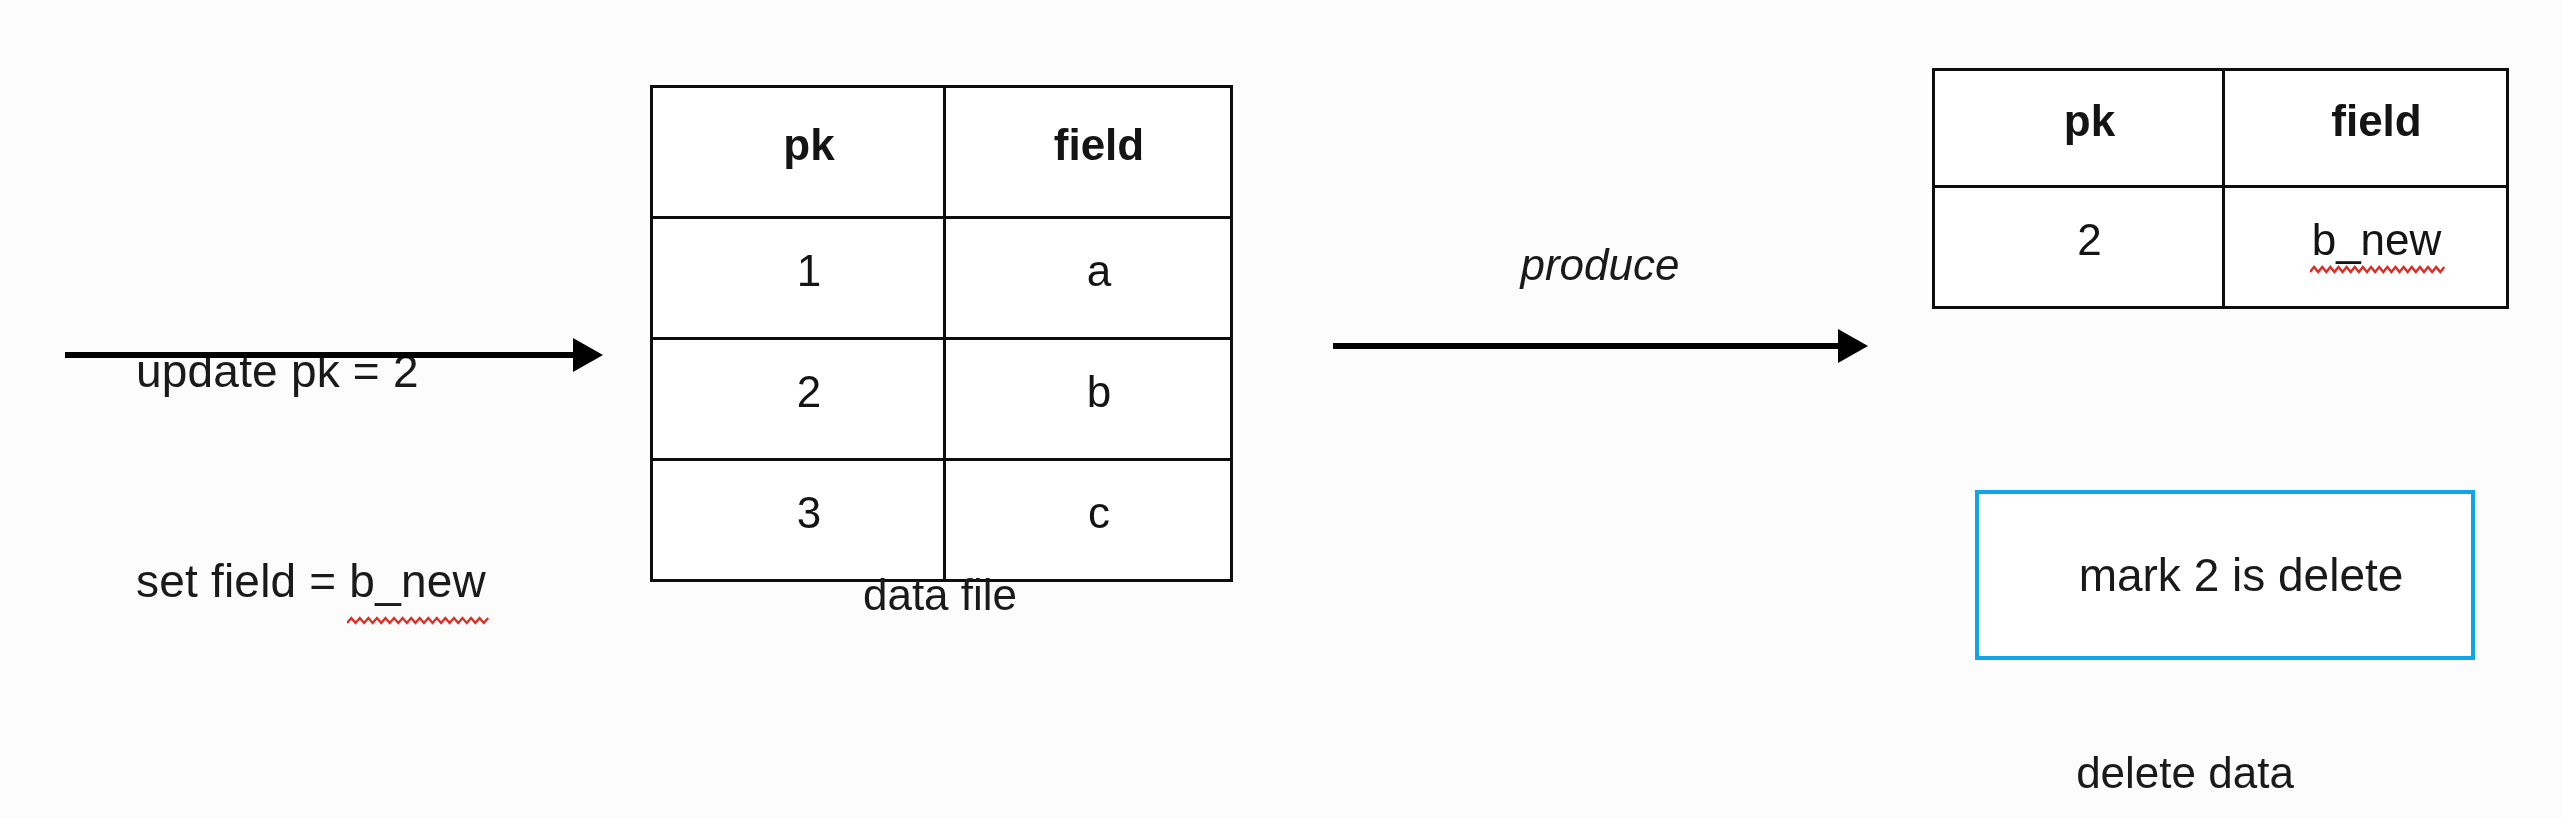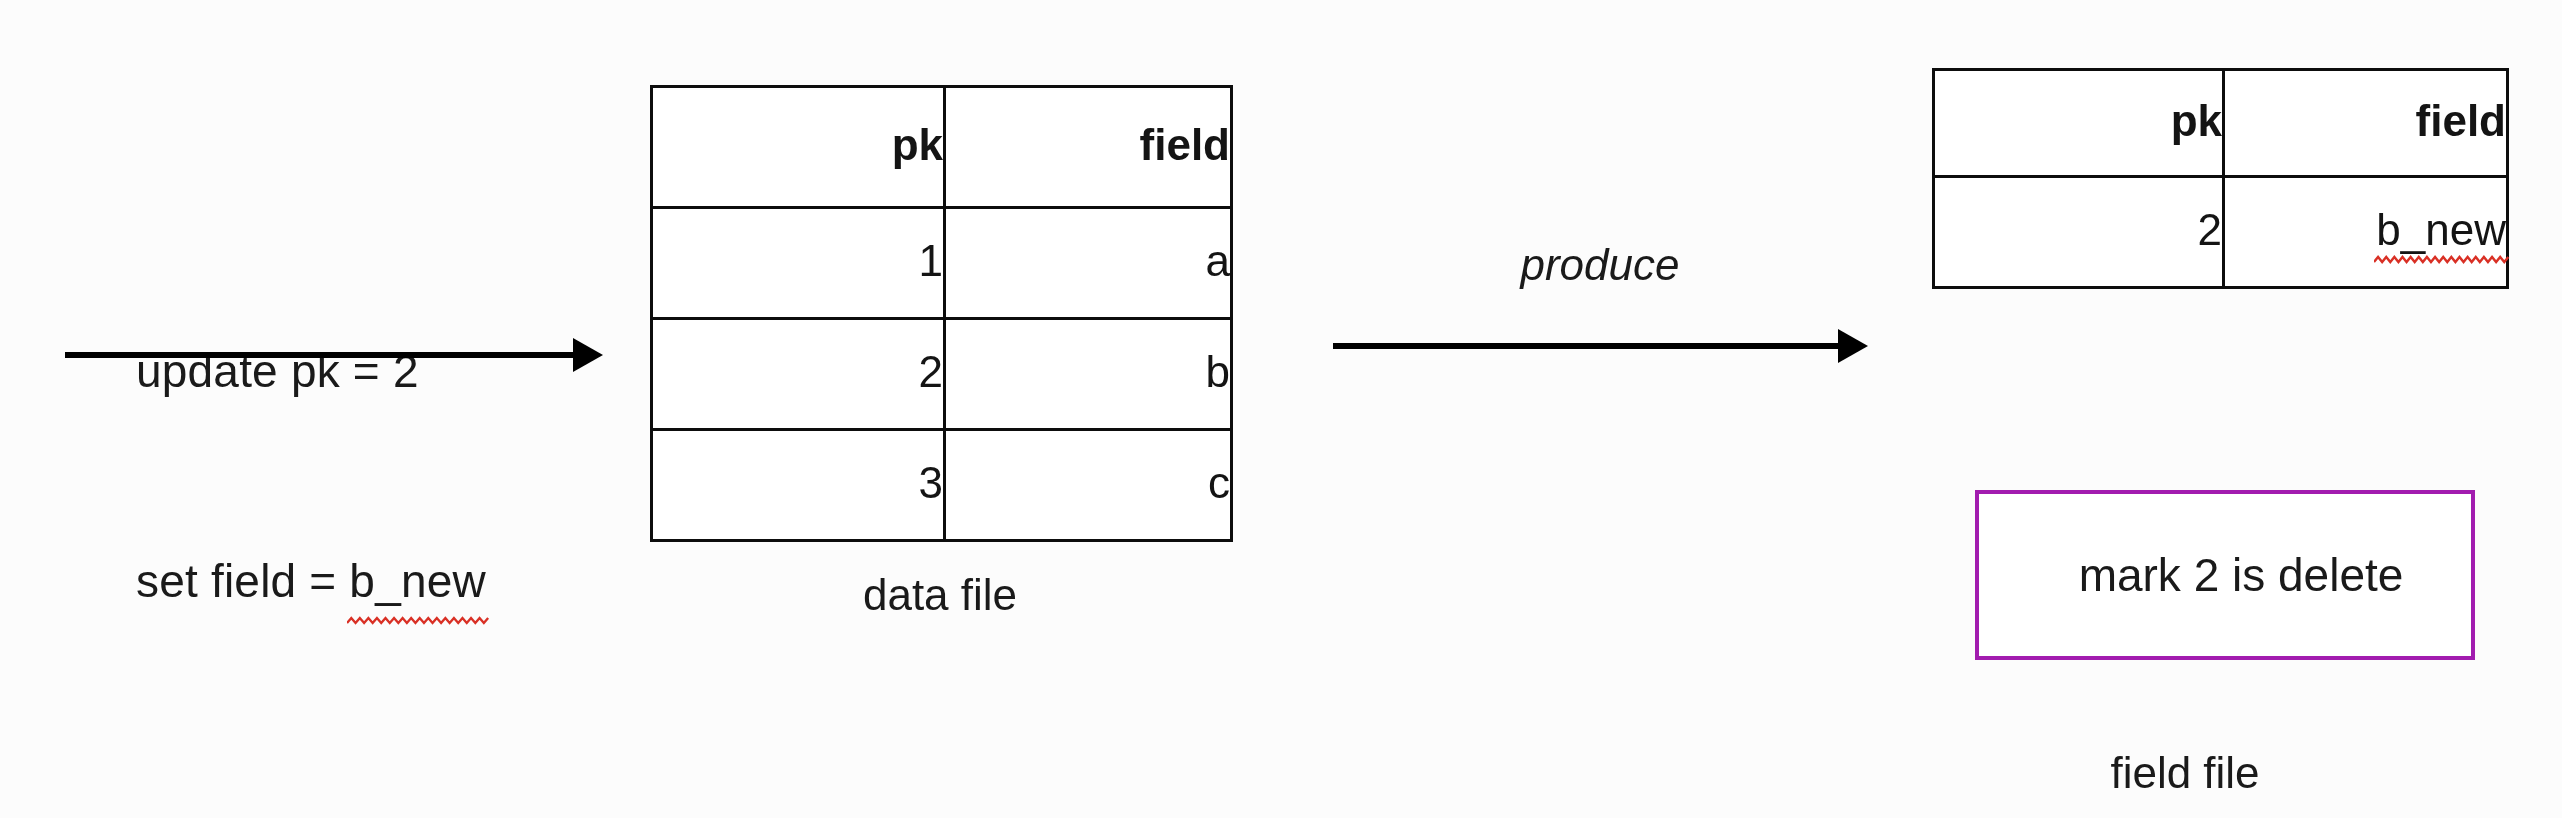--- a/index.html
+++ b/index.html
@@ -87,35 +87,35 @@
 
   
   .grid-table {
     position: absolute;
     border-collapse: collapse;
     table-layout: fixed;
     background: #ffffff;
   }
   .grid-table td, .grid-table th {
     border: 3px solid #0d0d0d;
-    padding: 0 0 4px 22px;
-    text-align: right;
+    padding: 0 0 14px 22px;
+    text-align: center;
     vertical-align: middle;
     font-size: 44px;
     font-weight: normal;
     color: #141414;
   }
   .grid-table th {
     font-weight: bold;
   }
 
   
   .callout-box {
     position: absolute;
-    border: 4px solid #a21caf;
+    border: 4px solid #0ea5e9;
     background: #ffffff;
     box-sizing: border-box;
     display: flex;
     align-items: center;
     justify-content: center;
     padding-left: 32px;
   }
   .callout-box span {
     font-size: 46px;
     color: #1a1a1a;
@@ -193,15 +193,15 @@
               </svg></span></td>
       </tr>
     </tbody>
   </table>
 
 
   <div class="callout-box" style="left:1975px; top:490px; width:500px; height:170px;">
     <span>mark 2 is delete</span>
   </div>
 
-  <div class="abs caption" style="left:1935px; top:748px; width:500px;">field file</div>
+  <div class="abs caption" style="left:1935px; top:748px; width:500px;">delete data</div>
 
 </div>
 
 </body></html>

